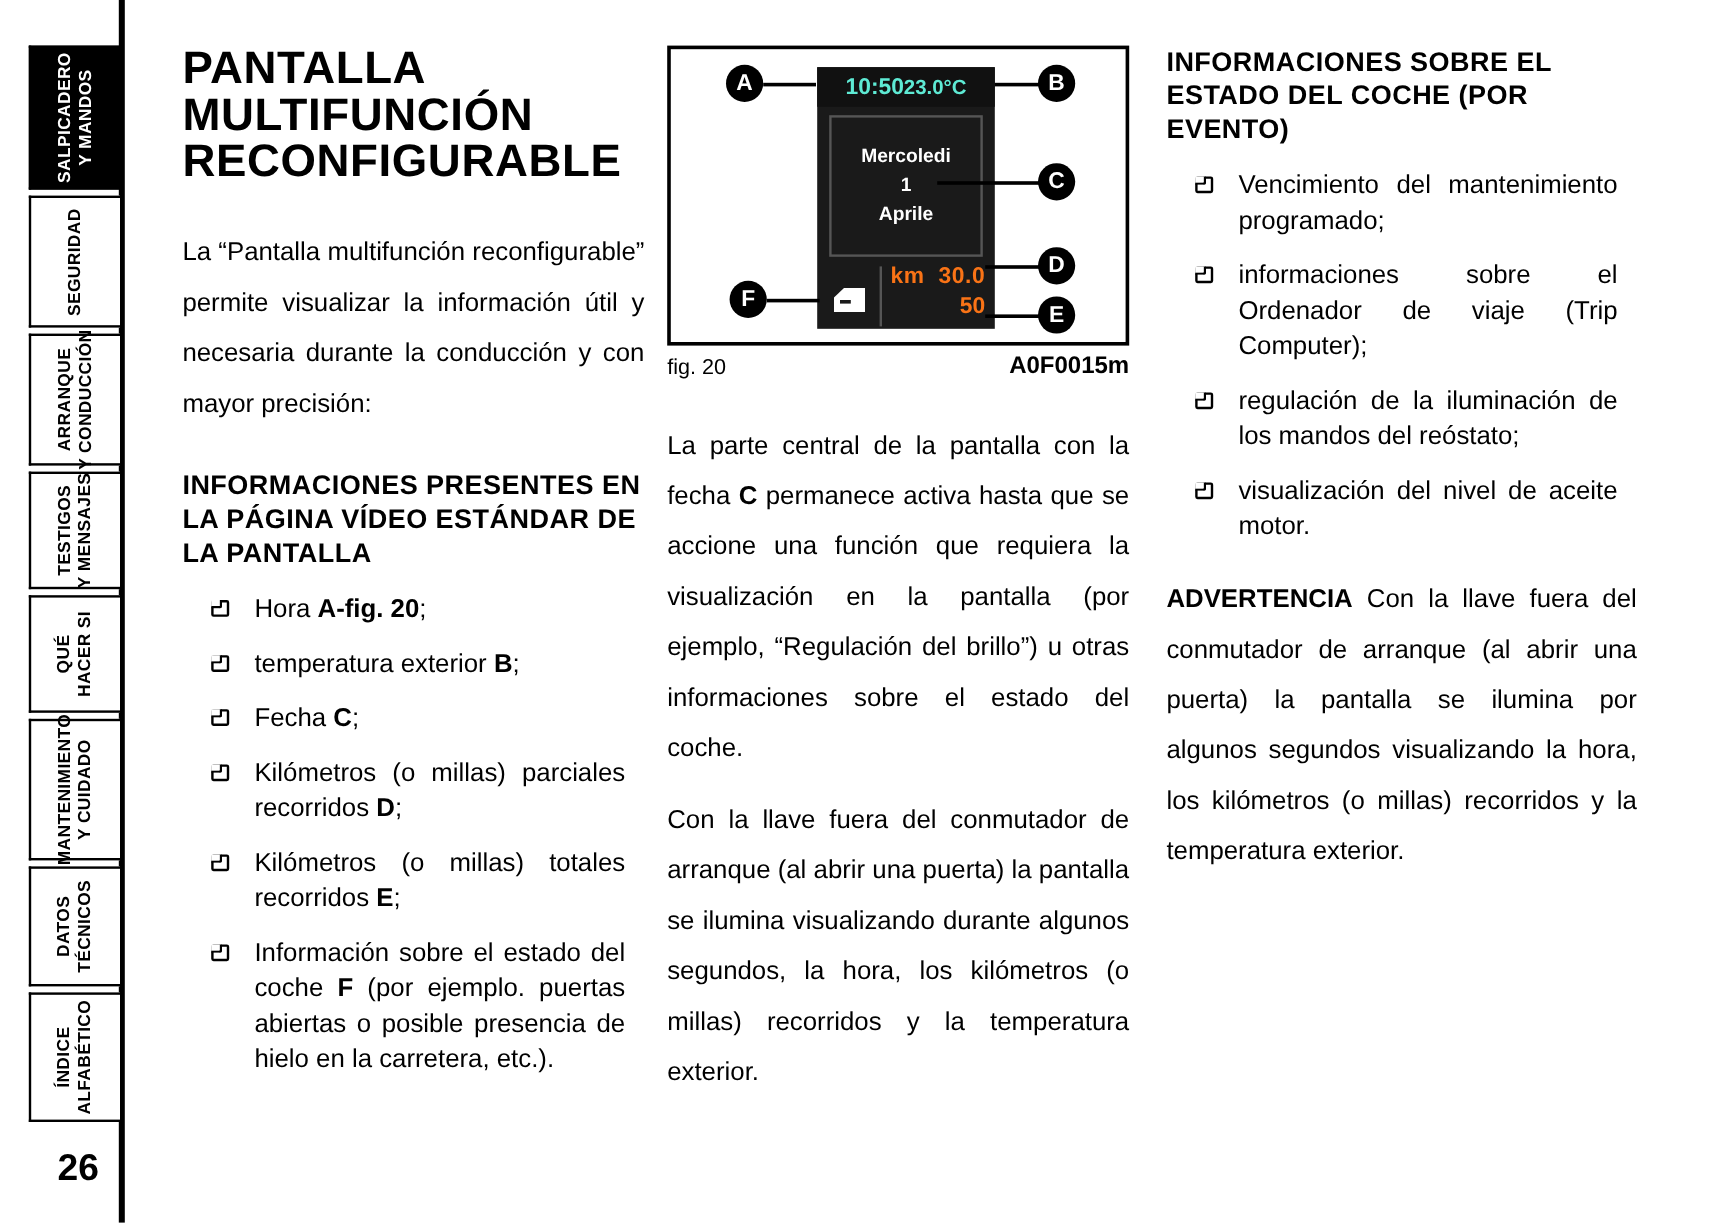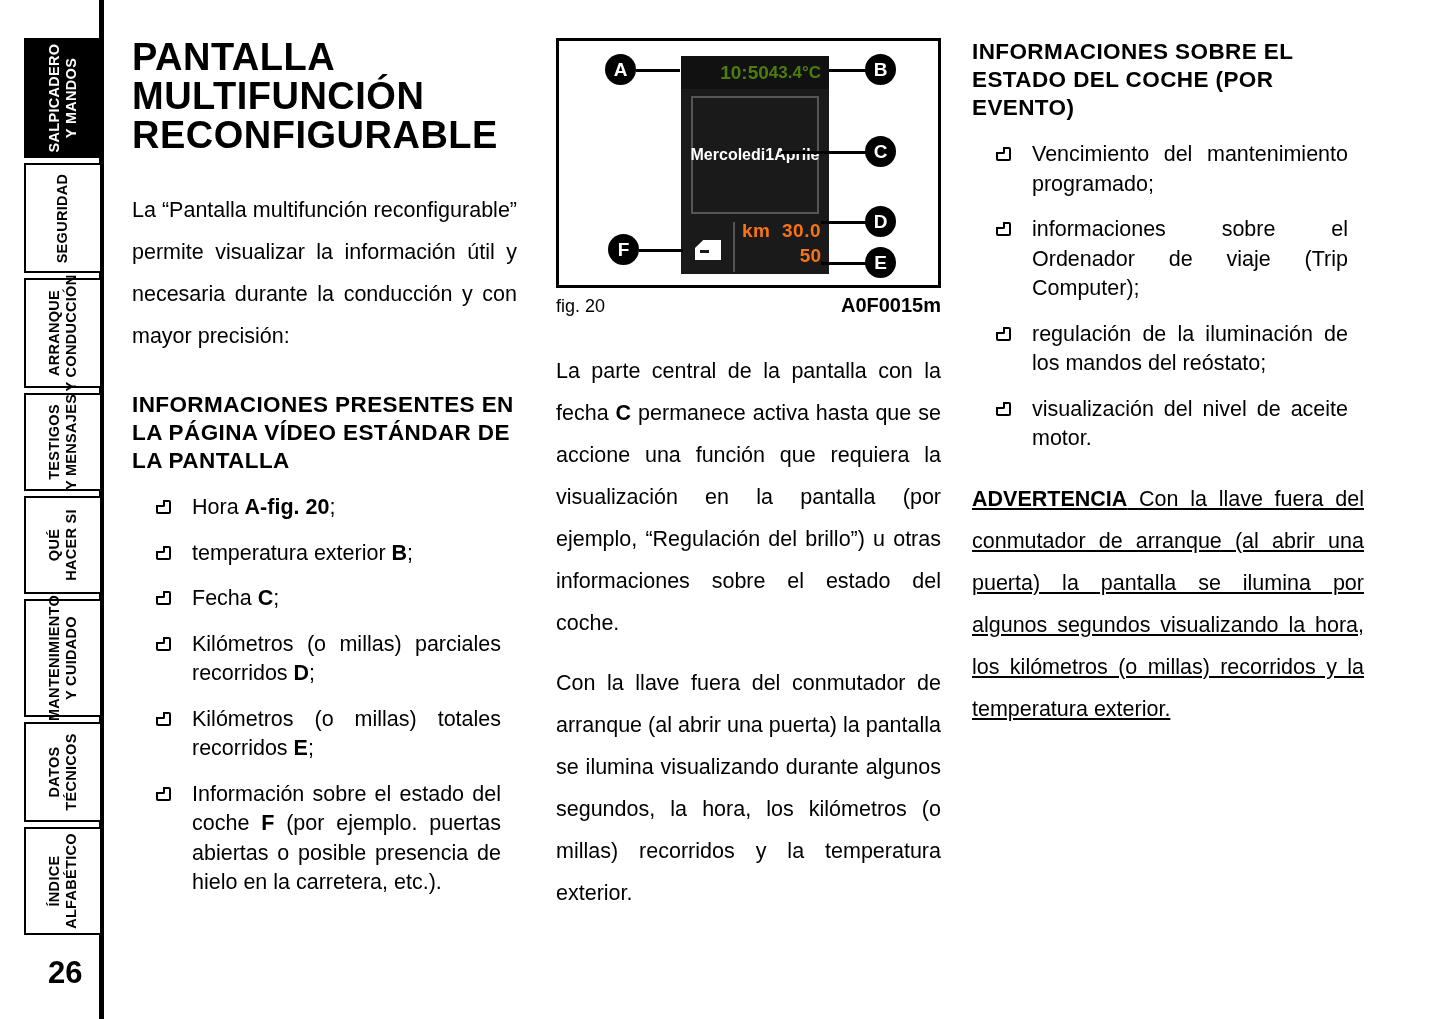--- a/index.html
+++ b/index.html
@@ -69,21 +69,21 @@
     font-size: 31px;
     font-weight: bold;
     color: #000;
   }
 
   
   .col {
     position: absolute;
     top: 38px;
   }
-  .col1 { left: 132px; width: 385px; }
+  .col1 { left: 152px; width: 385px; }
   .col2 { left: 556px; width: 385px; }
   .col3 { left: 972px; width: 392px; }
 
   h1.title {
     font-size: 38px;
     line-height: 39px;
     font-weight: bold;
     letter-spacing: 0.5px;
     margin: 0 0 34px 0;
     text-transform: uppercase;
@@ -152,38 +152,38 @@
     top: 15px;
     width: 148px;
     height: 218px;
     background: #1a1a1a;
   }
   .lcd-top {
     position: absolute;
     left: 0; top: 0;
     width: 148px; height: 33px;
     background: #111;
-    color: #4d7c0f;
+    color: #5eead4;
     display: flex;
     align-items: center;
-    justify-content: flex-end;
+    justify-content: center;
     padding: 0 8px;
     font-size: 19px;
     font-weight: bold;
   }
   .lcd-temp { font-size: 17px; font-weight: bold; }
   .lcd-mid {
     position: absolute;
     left: 10px; top: 40px;
     width: 128px;
     height: 118px;
     border: 2px solid #555;
     color: #ffffff;
     display: flex;
-    flex-direction: row;
+    flex-direction: column;
     align-items: center;
     justify-content: center;
     font-size: 16px;
     font-weight: bold;
     line-height: 24px;
   }
   .lcd-bot {
     position: absolute;
     left: 0; top: 162px;
     width: 148px; height: 56px;
@@ -304,21 +304,21 @@
   </div>
 
   <div class="col col2">
 
     <div class="fig-wrap">
       <div class="figure-box">
 
         <div class="lcd">
           <div class="lcd-top">
             <span>10:50</span>
-            <span class="lcd-temp">43.4°C</span>
+            <span class="lcd-temp">23.0°C</span>
           </div>
           <div class="lcd-mid">
             <span>Mercoledi</span>
             <span>1</span>
             <span>Aprile</span>
           </div>
           <div class="lcd-bot">
             <span class="lcd-km"><span>km</span>&nbsp;&nbsp;<span>30.0</span></span>
             <span class="lcd-total">50</span>
             <span class="lcd-icon"></span>
@@ -350,16 +350,16 @@
   </div>
 
   <div class="col col3">
     <h2 class="subhead first">INFORMACIONES SOBRE EL ESTADO DEL COCHE (por evento)</h2>
     <ul class="bullets">
       <li><span class="sq"></span><span>Vencimiento del mantenimiento programado;</span></li>
       <li><span class="sq"></span><span>informaciones sobre el Ordenador de viaje (Trip Computer);</span></li>
       <li><span class="sq"></span><span>regulación de la iluminación de los mandos del reóstato;</span></li>
       <li><span class="sq"></span><span>visualización del nivel de aceite motor.</span></li>
     </ul>
-    <p class="body" style="margin-top:24px;text-decoration:underline;"><b>ADVERTENCIA</b> Con la llave fuera del conmutador de arranque (al abrir una puerta) la pantalla se ilumina por algunos segundos visualizando la hora, los kilómetros (o millas) recorridos y la temperatura exterior.</p>
+    <p class="body" style="margin-top:24px;"><b>ADVERTENCIA</b> Con la llave fuera del conmutador de arranque (al abrir una puerta) la pantalla se ilumina por algunos segundos visualizando la hora, los kilómetros (o millas) recorridos y la temperatura exterior.</p>
   </div>
 
 </div>
 
 </body></html>

